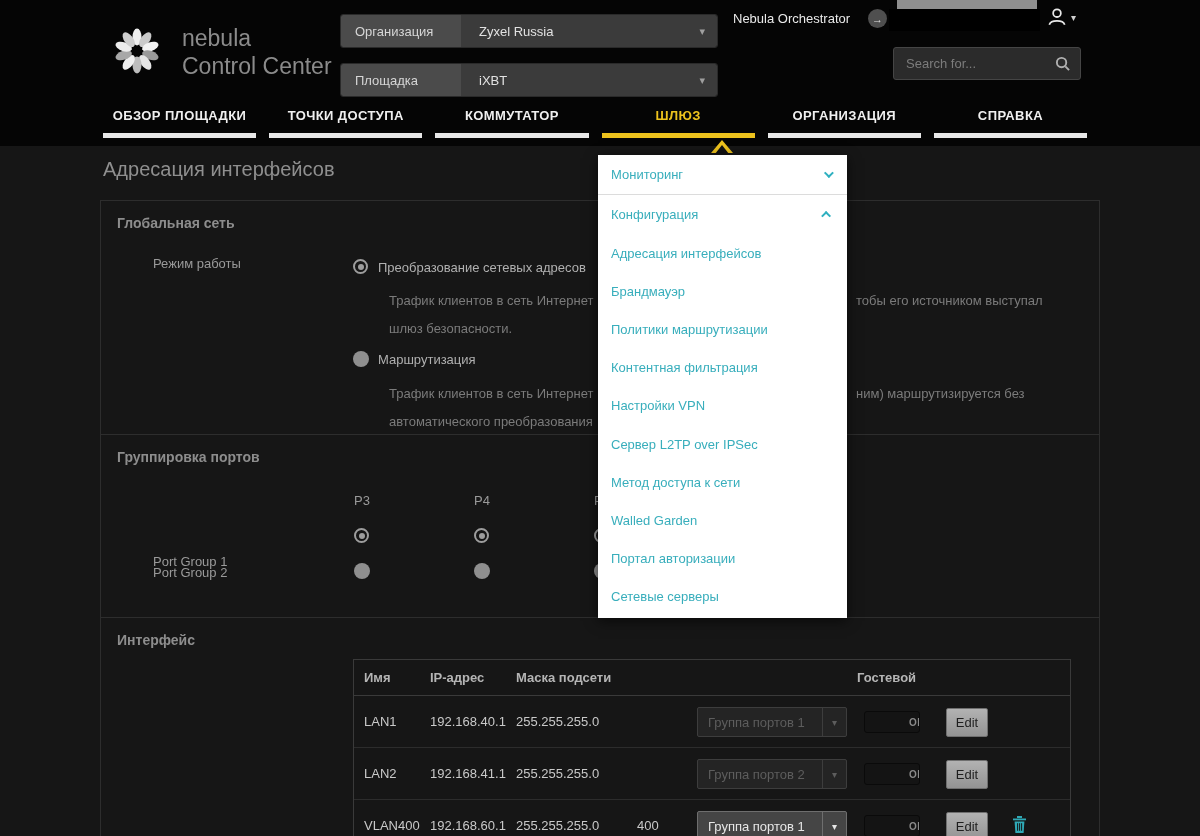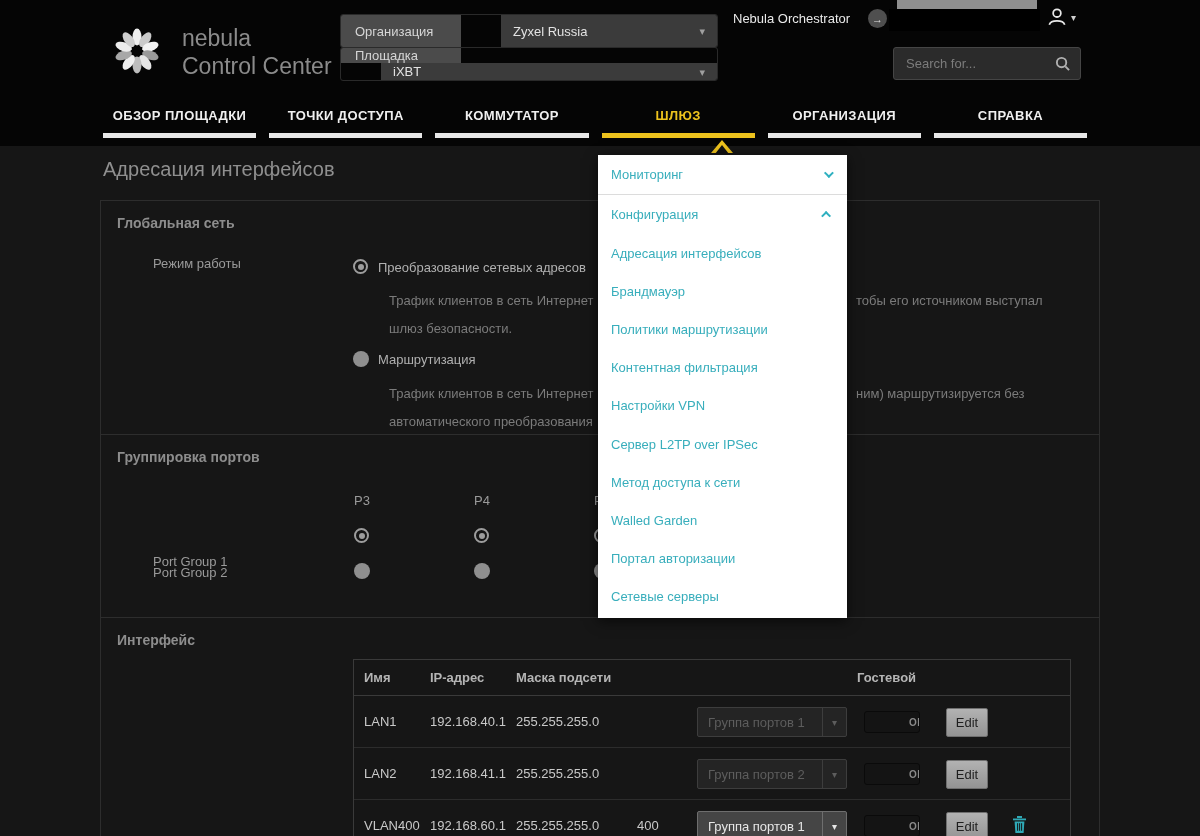--- a/index.html
+++ b/index.html
@@ -12,25 +12,25 @@
   .caret-glyph { font-family:"DejaVu Sans", sans-serif; }
 
   
   .topbar { position:absolute; left:0; top:0; width:1200px; height:146px; background:#050505; }
   .logo { position:absolute; left:112px; top:26px; }
   .brand1 { position:absolute; left:182px; top:25px; font-size:23px; color:#8b8b8b; }
   .brand2 { position:absolute; left:182px; top:53px; font-size:23px; color:#8b8b8b; }
 
   .selector { position:absolute; left:340px; width:378px; height:34px; border-radius:3px;
               display:flex; overflow:hidden; border:1px solid #2a2a2a; }
-  .selector.org { top:14px; } .selector.site { top:47px;flex-direction:column; }
+  .selector.org { top:14px; } .selector.site { top:63px; }
   .sel-label { width:120px; background:#4b4b4b; color:#d6d6d6; font-size:13px;
                display:flex; align-items:center; padding-left:14px; }
   .sel-value { flex:1; background:#3b3b3b; color:#e2e2e2; font-size:13px;
-               display:flex; align-items:center; padding-left:12px; position:relative;margin-left:40px; }
+               display:flex; align-items:center; padding-left:18px; position:relative; }
   .sel-caret { position:absolute; right:12px; top:50%; transform:translateY(-50%);
                color:#9f9f9f; font-size:11px; }
 
   .orch-label { position:absolute; left:733px; top:11px; font-size:13px; color:#eaeaea; }
   .circle-icon { position:absolute; left:868px; top:9px; width:19px; height:19px; border-radius:50%;
                  background:#4f4f4f; color:#e0e0e0; font-size:11px;
                  display:flex; align-items:center; justify-content:center; }
   .mask-strip { position:absolute; left:897px; top:0; width:140px; height:9px; background:#8f8f8f; }
   .mask-block { position:absolute; left:889px; top:9px; width:151px; height:22px; background:#000; }
   .person { position:absolute; left:1046px; top:6px; }

